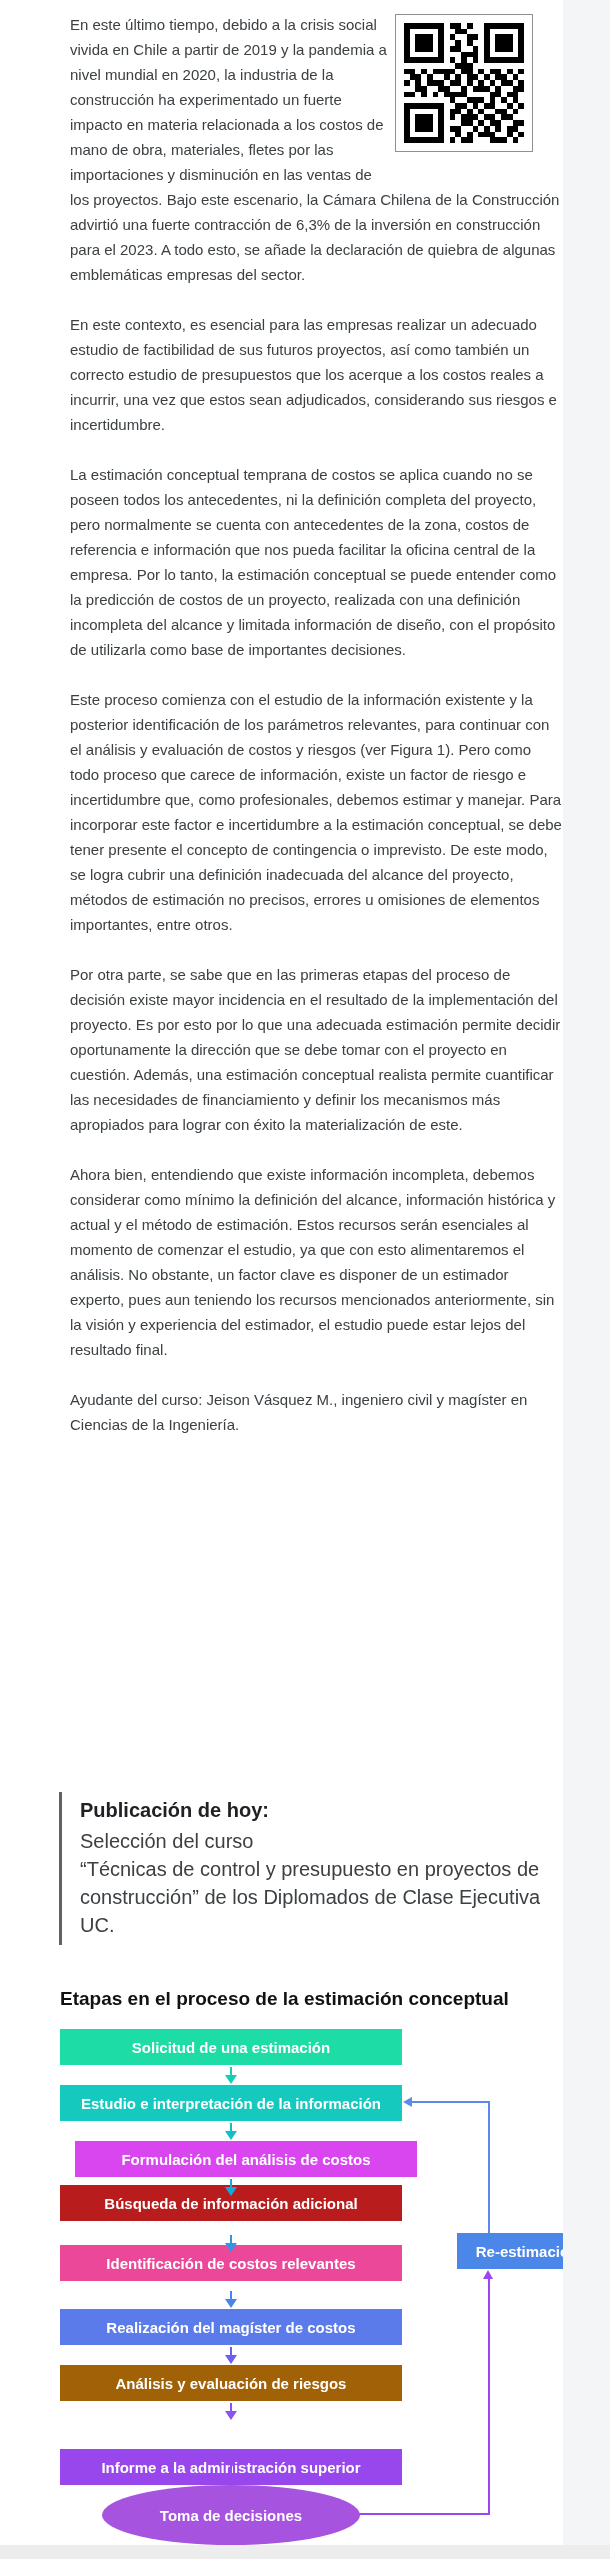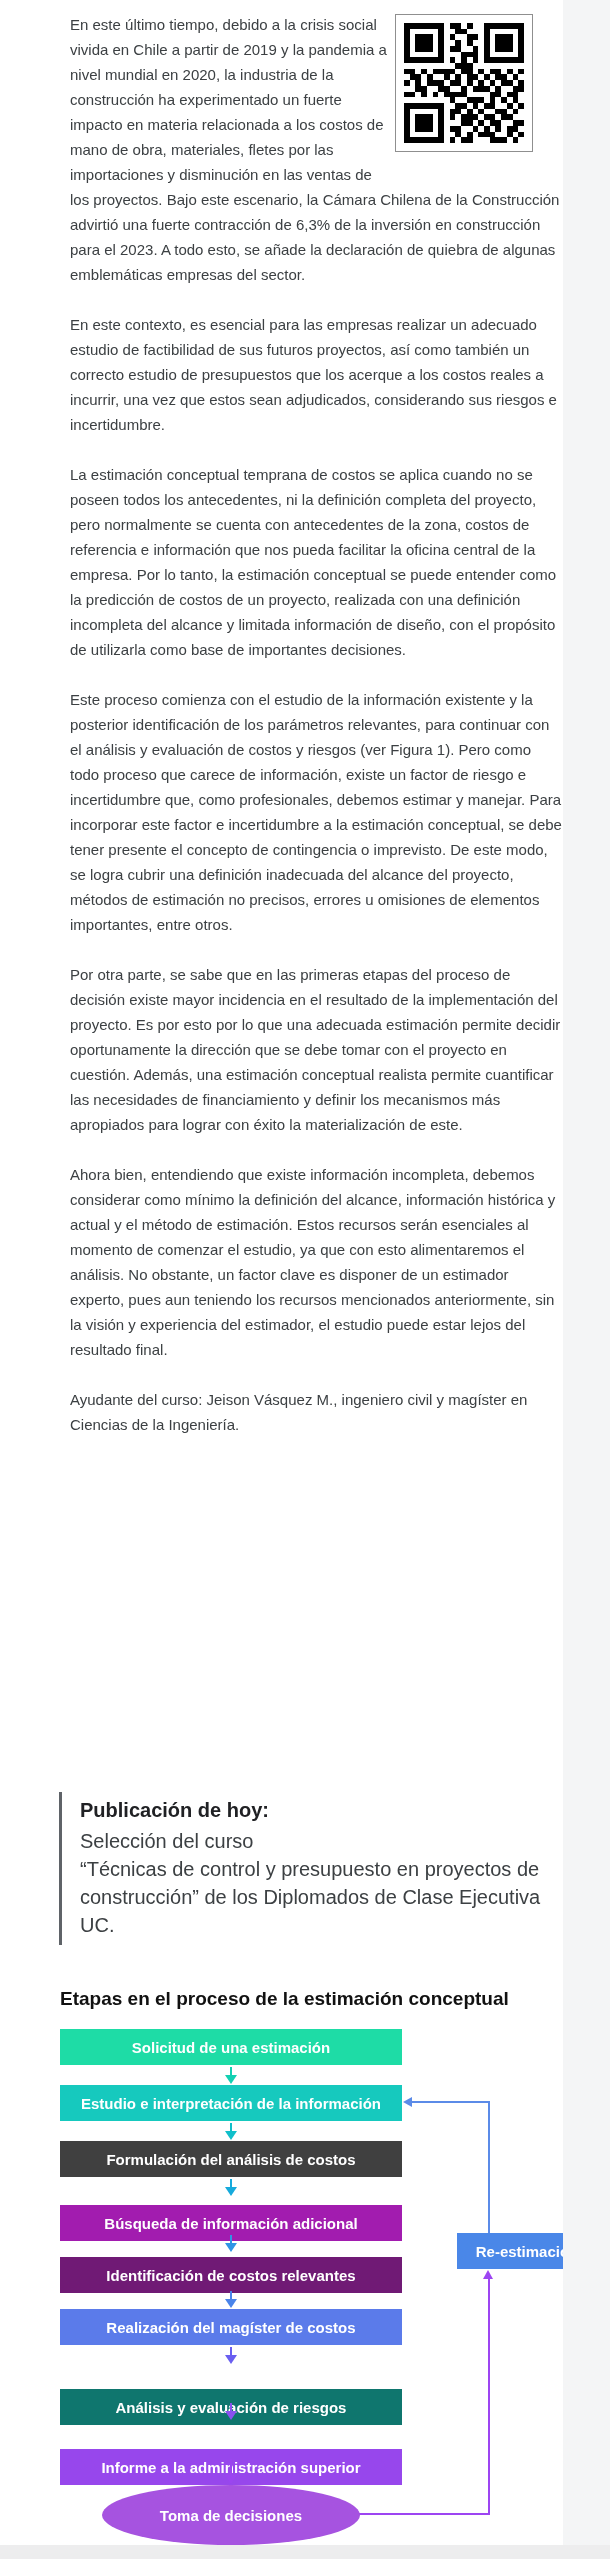--- a/index.html
+++ b/index.html
@@ -314,33 +314,33 @@
     <div class="bq-line">UC.</div>
   </div>
 
   <div class="figure">
     <div class="fig-title">Etapas en el proceso de la estimación conceptual</div>
     <div id="steps-layer">
         <div class="step" style="top: 44px; background: rgb(30, 220, 166);">Solicitud de una estimación</div>
         <div class="step" style="top: 100px; background: rgb(22, 201, 190);">Estudio e interpretación de la información</div>
         <div class="stem" style="left: 230px; top: 82px; height: 9px; background: rgb(19, 208, 178);"></div>
         <div class="tri" style="left: 225px; top: 90px; border-left: 6px solid transparent; border-right: 6px solid transparent; border-top: 9px solid rgb(19, 208, 178);"></div>
-        <div class="step" style="top: 156px; background: #404040;">Formulación del análisis de costos</div>
+        <div class="step" style="top: 156px; background: #d946ef; margin-left: 15px;">Formulación del análisis de costos</div>
         <div class="stem" style="left: 230px; top: 138px; height: 9px; background: rgb(16, 191, 202);"></div>
         <div class="tri" style="left: 225px; top: 146px; border-left: 6px solid transparent; border-right: 6px solid transparent; border-top: 9px solid rgb(16, 191, 202);"></div>
-        <div class="step" style="top: 220px; background: #a21caf;">Búsqueda de información adicional</div>
+        <div class="step" style="top: 200px; background: #b91c1c;">Búsqueda de información adicional</div>
         <div class="stem" style="left: 230px; top: 194px; height: 9px; background: rgb(22, 170, 220);"></div>
         <div class="tri" style="left: 225px; top: 202px; border-left: 6px solid transparent; border-right: 6px solid transparent; border-top: 9px solid rgb(22, 170, 220);"></div>
-        <div class="step" style="top: 272px; background: #701a75;">Identificación de costos relevantes</div>
+        <div class="step" style="top: 260px; background: #ec4899;">Identificación de costos relevantes</div>
         <div class="stem" style="left: 230px; top: 250px; height: 9px; background: rgb(47, 149, 229);"></div>
         <div class="tri" style="left: 225px; top: 258px; border-left: 6px solid transparent; border-right: 6px solid transparent; border-top: 9px solid rgb(47, 149, 229);"></div>
         <div class="step" style="top: 324px; background: rgb(91, 123, 234);">Realización del magíster de costos</div>
         <div class="stem" style="left: 230px; top: 306px; height: 9px; background: rgb(74, 132, 234);"></div>
         <div class="tri" style="left: 225px; top: 314px; border-left: 6px solid transparent; border-right: 6px solid transparent; border-top: 9px solid rgb(74, 132, 234);"></div>
-        <div class="step" style="top: 404px; background: #0f766e; text-align: right;">Análisis y evaluación de riesgos</div>
+        <div class="step" style="top: 380px; background: #a16207; text-align: right;">Análisis y evaluación de riesgos</div>
         <div class="stem" style="left: 230px; top: 362px; height: 9px; background: rgb(106, 95, 240);"></div>
         <div class="tri" style="left: 225px; top: 370px; border-left: 6px solid transparent; border-right: 6px solid transparent; border-top: 9px solid rgb(106, 95, 240);"></div>
         <div class="step" style="top: 436px; background: rgb(151, 71, 236); margin-top: 28px;">Informe a la administración superior</div>
         <div class="stem" style="left: 230px; top: 418px; height: 9px; background: rgb(138, 82, 240);"></div>
         <div class="tri" style="left: 225px; top: 426px; border-left: 6px solid transparent; border-right: 6px solid transparent; border-top: 9px solid rgb(138, 82, 240);"></div>
         <div class="stem" style="left: 230px; top: 474px; height: 17px; background: rgb(155, 69, 240);"></div>
         <div class="tri" style="left: 225px; top: 490px; border-left: 6px solid transparent; border-right: 6px solid transparent; border-top: 9px solid rgb(155, 69, 240);"></div>
       </div>
     <div class="reest" id="reest-box" style="background: rgb(74, 135, 232);">Re-estimación</div>
     <div id="loop-layer">

